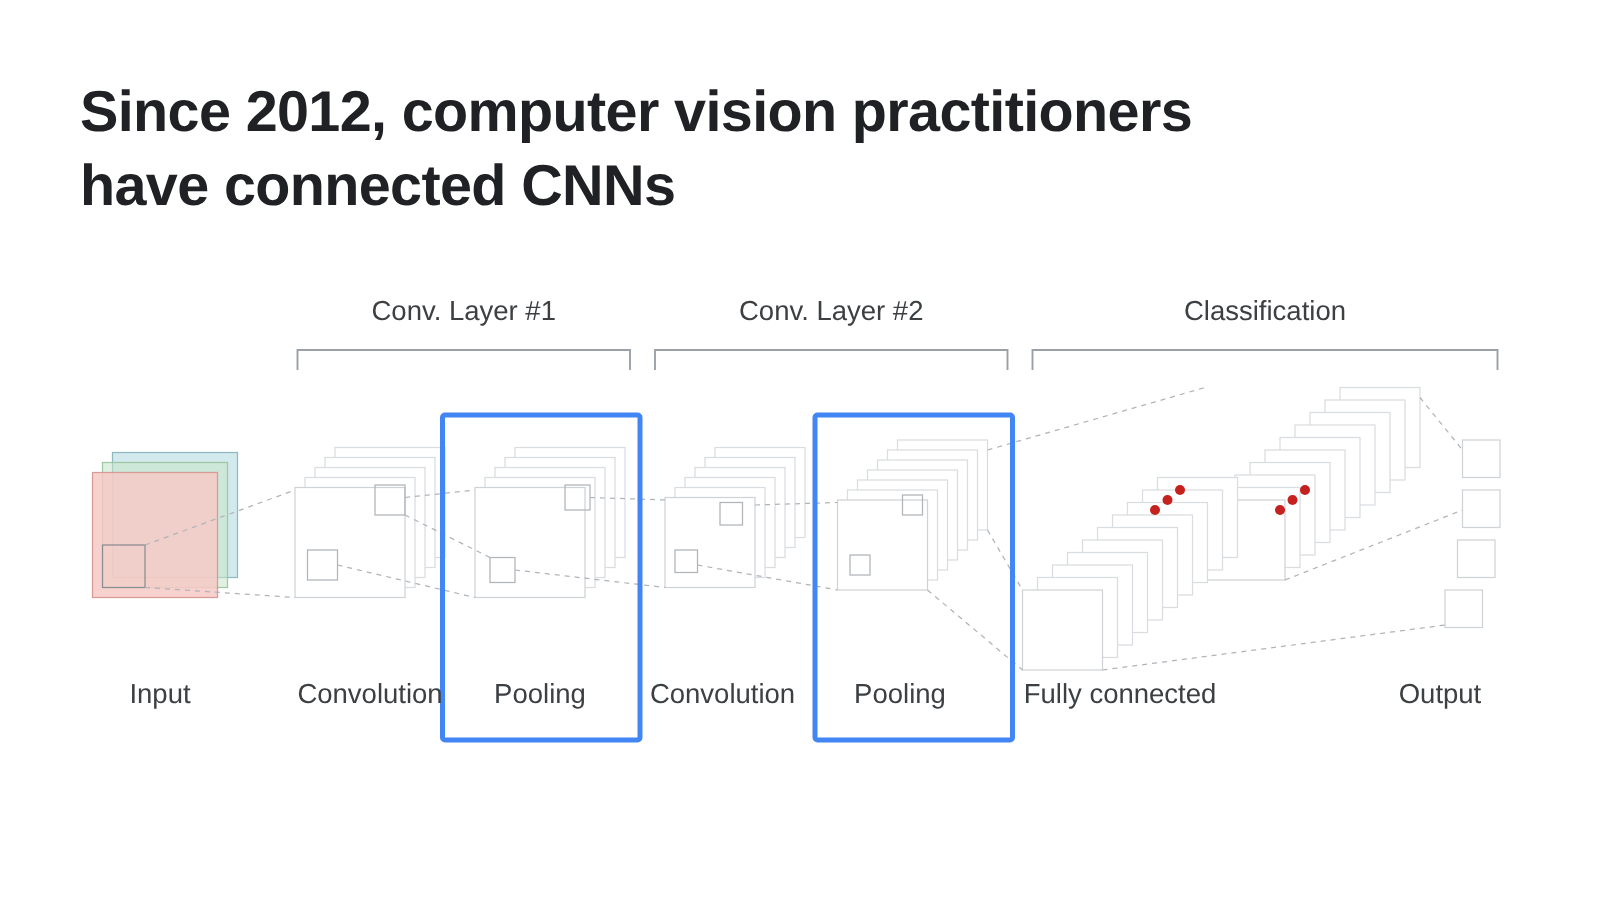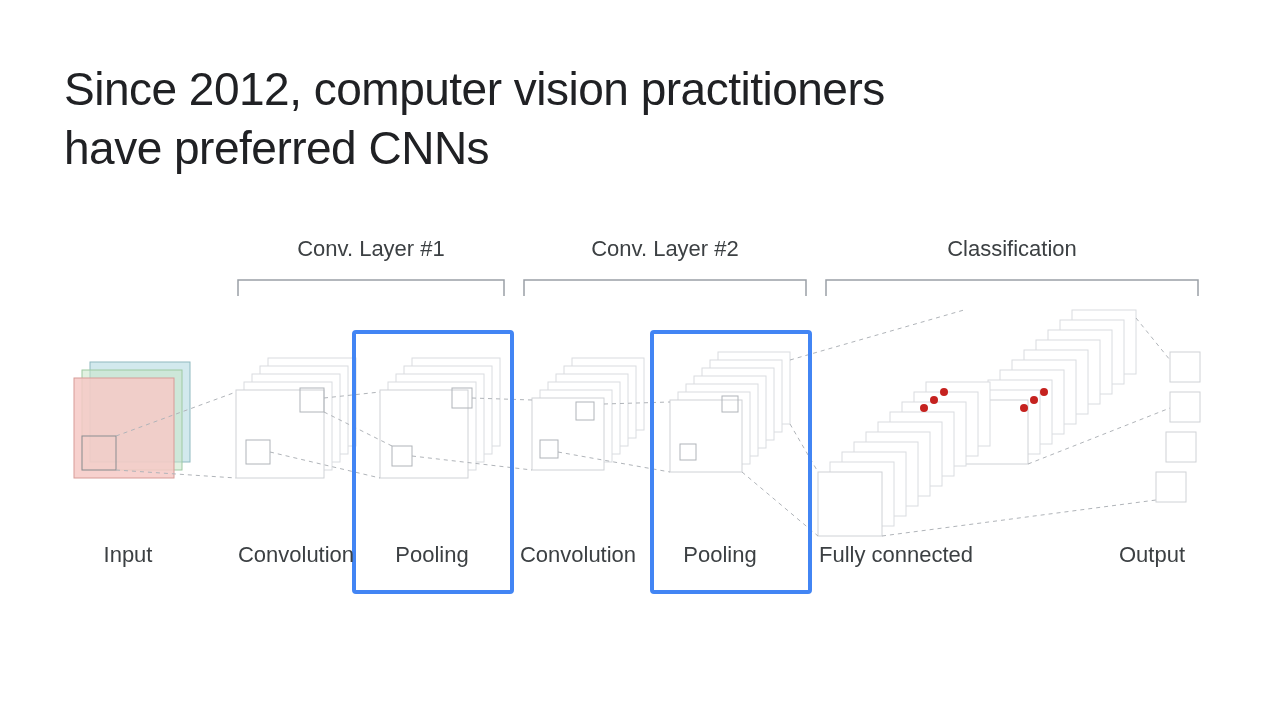--- a/index.html
+++ b/index.html
@@ -15,21 +15,21 @@
   .slide {
     position: relative;
     width: 1280px;
     height: 720px;
   }
   .title {
     position: absolute;
     left: 64px;
     top: 60px;
     font-size: 46px;
-    font-weight: 400;
+    font-weight: 700;
     line-height: 1.28;
     letter-spacing: -0.5px;
   }
   svg {
     position: absolute;
     left: 0;
     top: 0;
   }
   .section-label {
     font-size: 22px;
@@ -63,21 +63,21 @@
     fill: #c5221f;
   }
 </style>
 </head>
 <body>
 
 <div class="slide">
 
   <div class="title">
     <span>Since 2012, computer vision practitioners</span><br>
-    <span>have preferred CNNs</span>
+    <span>have connected CNNs</span>
   </div>
 
   <svg width="1280" height="720">
 
     <g>
       <text class="section-label" x="371" y="256">Conv. Layer #1</text>
       <path class="bracket" d="M238,296 L238,280 L504,280 L504,296"></path>
     </g>
     <g>
       <text class="section-label" x="665" y="256">Conv. Layer #2</text>

